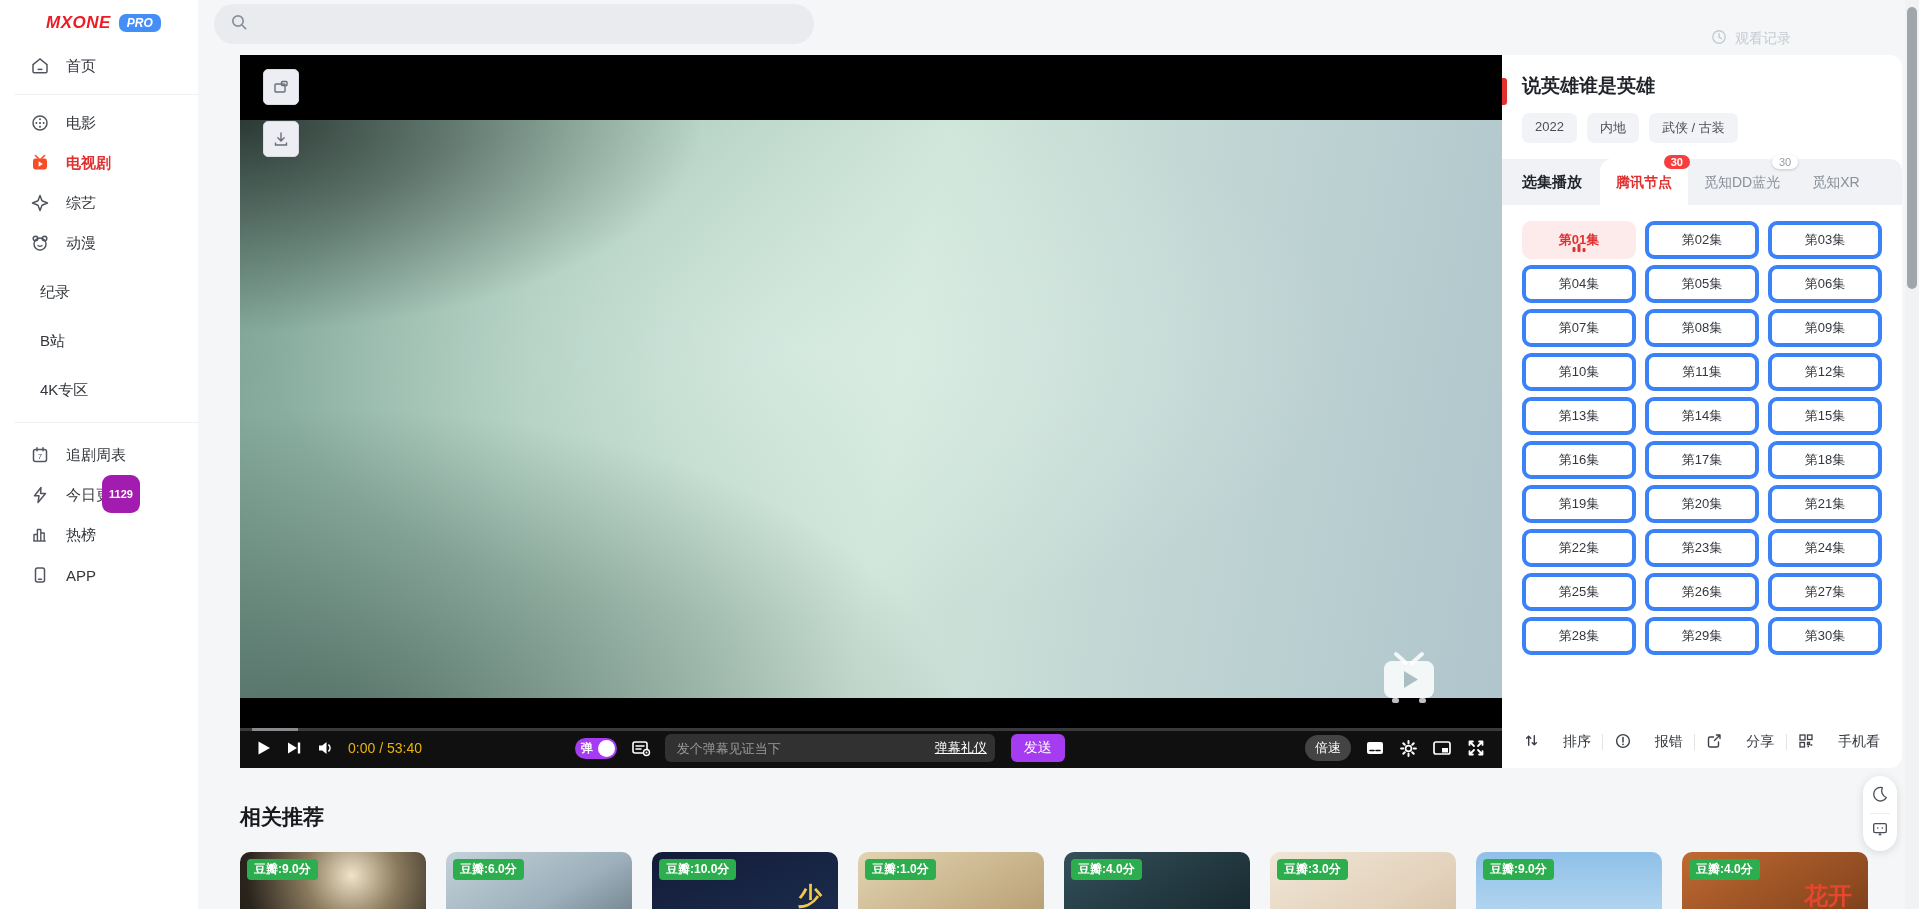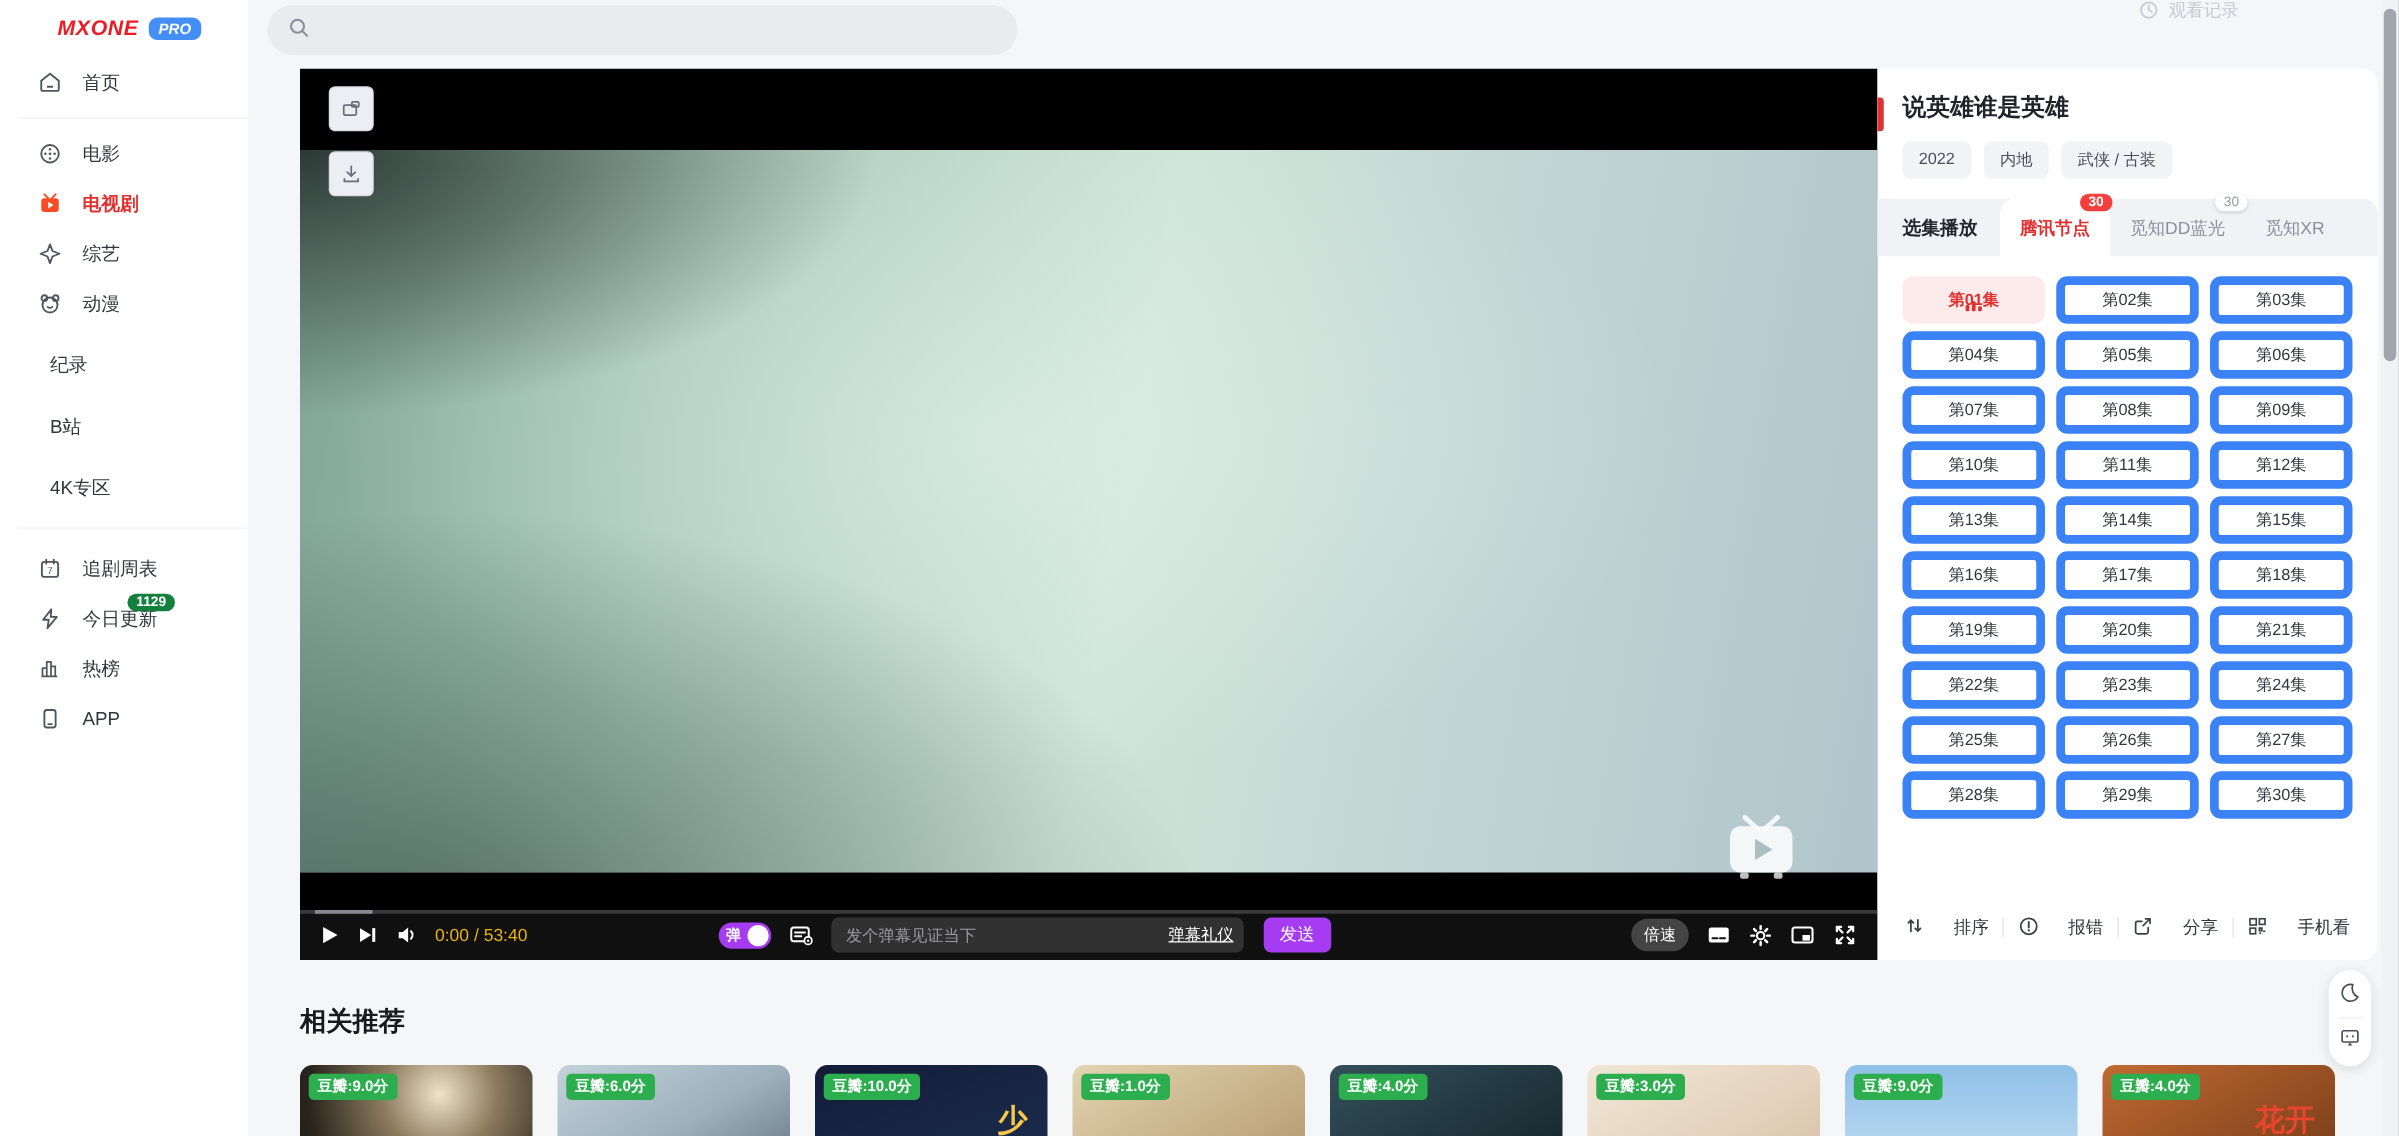--- a/index.html
+++ b/index.html
@@ -11,28 +11,28 @@
   .sidebar { position:absolute; left:0; top:0; width:198px; height:909px; background:#fff; }
   .logo-row { height:46px; display:flex; align-items:center; padding-left:36px; gap:8px;margin-left:10px; }
   .brand { color:#ed1c24; font-weight:800; font-style:italic; font-size:17px; letter-spacing:.5px; }
   .brand-badge { background:#448ef7; color:#fff; font-weight:800; font-style:italic; font-size:12px; padding:2px 8px; border-radius:7px; }
   .side-item { height:40px; display:flex; align-items:center; padding-left:30px; gap:16px; font-size:15px; color:#33373d; position:relative; cursor:pointer; }
   .side-item .sicon { width:20px; height:20px; flex:0 0 20px; display:flex; align-items:center; justify-content:center; }
   .side-item.noicon { padding-left:40px; margin-top:9px; }
   .side-item.active { color:#e03131; font-weight:700; }
   .side-divider { height:1px; background:#eef0f2; margin:8px 0 8px 14px; }
   .side-divider.second { margin-top:12px; margin-bottom:12px; }
-  .count-badge { position:absolute; left:102px; top:0px; background:#15803d; color:#fff; font-size:11px; font-weight:700; padding:1px 7px; border-radius:9px; }
+  .count-badge { position:absolute; left:102px; top:0px; background:#a21caf; color:#fff; font-size:11px; font-weight:700; padding:13px 7px; border-radius:9px; }
 
   
   .topbar { position:absolute; left:198px; top:0; right:0; height:48px; display:flex; align-items:center; }
   .search-box { margin-left:16px; width:600px; height:40px; background:#e9ebef; border-radius:20px; display:flex; align-items:center; padding:0 16px; }
   .search-box input { flex:1; border:none; outline:none; background:transparent; font-size:14px; color:#4a4f57; font-family:inherit; }
   .search-box input::placeholder { color:#9aa0a9; }
-  .history { position:absolute; right:128px; top:0; height:48px; display:flex; align-items:flex-start; gap:8px; color:#c6cbd3; font-size:14px; cursor:pointer; }
+  .history { position:absolute; right:128px; top:0; height:48px; display:flex; align-items:flex-end; gap:8px; color:#c6cbd3; font-size:14px; cursor:pointer; }
 
   
   .player { position:absolute; left:240px; top:55px; width:1262px; height:713px; background:#000; }
   .video-frame { position:absolute; left:0; top:65px; width:100%; height:578px;
     background:
       radial-gradient(ellipse at 0% 0%, rgba(0,0,0,.65), transparent 26%),
       radial-gradient(ellipse at 8% 108%, rgba(15,35,30,.5), transparent 38%),
       radial-gradient(ellipse at 45% 40%, rgba(230,245,238,.5), transparent 55%),
       linear-gradient(100deg,#7ea395 0%,#a9cabb 25%,#cfe5d9 52%,#c0d5d3 74%,#b0c5cc 100%);
   }
@@ -67,21 +67,21 @@
   .tag-row { display:flex; gap:10px; margin-top:14px; }
   .tag { background:#f2f3f6; color:#4a4f57; font-size:13px; padding:6px 13px; border-radius:7px; cursor:pointer; }
   .tab-strip { margin:16px -20px 0; background:#f0f2f5; height:46px; display:flex; align-items:center; border-radius:0 12px 0 0; }
   .tab-label { padding:0 18px 0 20px; font-size:15px; font-weight:700; color:#23262b; cursor:pointer; }
   .tab { position:relative; height:46px; line-height:46px; padding:0 16px; font-size:14px; color:#8a9099; cursor:pointer; white-space:nowrap; }
   .tab.active { background:#fff; border-radius:12px 12px 0 0; color:#e03131; font-weight:700; }
   .tab-badge { position:absolute; top:-4px; right:-2px; font-size:11px; padding:1px 7px; border-radius:9px; line-height:normal; }
   .tab-badge.red { background:#f53f3f; color:#fff; font-weight:700; }
   .tab-badge.gray { background:#fff; color:#989ca3; box-shadow:0 1px 3px rgba(0,0,0,.18); }
   .ep-grid { display:grid; grid-template-columns:repeat(3,1fr); column-gap:9px; row-gap:6px; margin-top:16px; }
-  .ep { position:relative; height:38px; background:#fff; border:7px solid #3b82f6; border-radius:9px; font-size:13px; color:#33373d; display:flex; align-items:center; justify-content:center; }
+  .ep { position:relative; height:38px; background:#fff; border:4px solid #3b82f6; border-radius:9px; font-size:13px; color:#33373d; display:flex; align-items:center; justify-content:center; }
   .ep.active { background:#fcebea; border-color:#fcebea; color:#e03131; font-weight:700; }
   .eq { position:absolute; bottom:3px; left:50%; transform:translateX(-50%); display:flex; gap:2px; align-items:flex-end; }
   .eq i { width:3px; background:#e03131; border-radius:1px; display:block; }
   .eq i:nth-child(1){height:5px;} .eq i:nth-child(2){height:8px;} .eq i:nth-child(3){height:4px;}
   .panel-actions { position:absolute; left:0; right:0; bottom:0; height:52px; display:flex; align-items:center; justify-content:space-between; padding:0 22px; }
   .pa-item { display:flex; align-items:center; gap:24px; font-size:14px; color:#33373d; cursor:pointer; }
   .pa-sep { width:1px; height:16px; background:#e2e4e8; }
 
   
   .rec-title { position:absolute; left:240px; top:803px; font-size:21px; font-weight:700; color:#17191c; }

